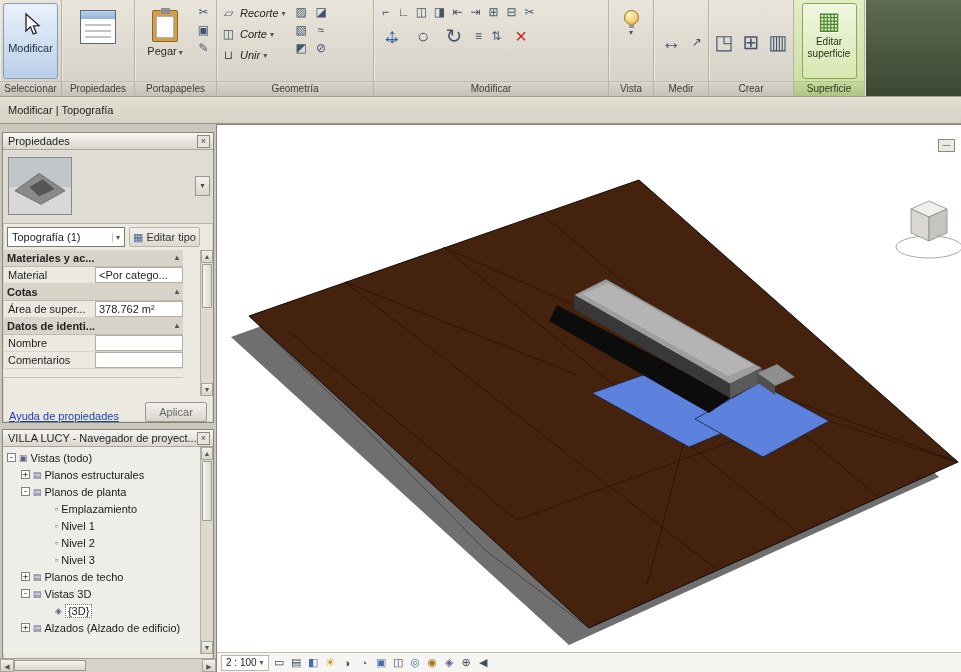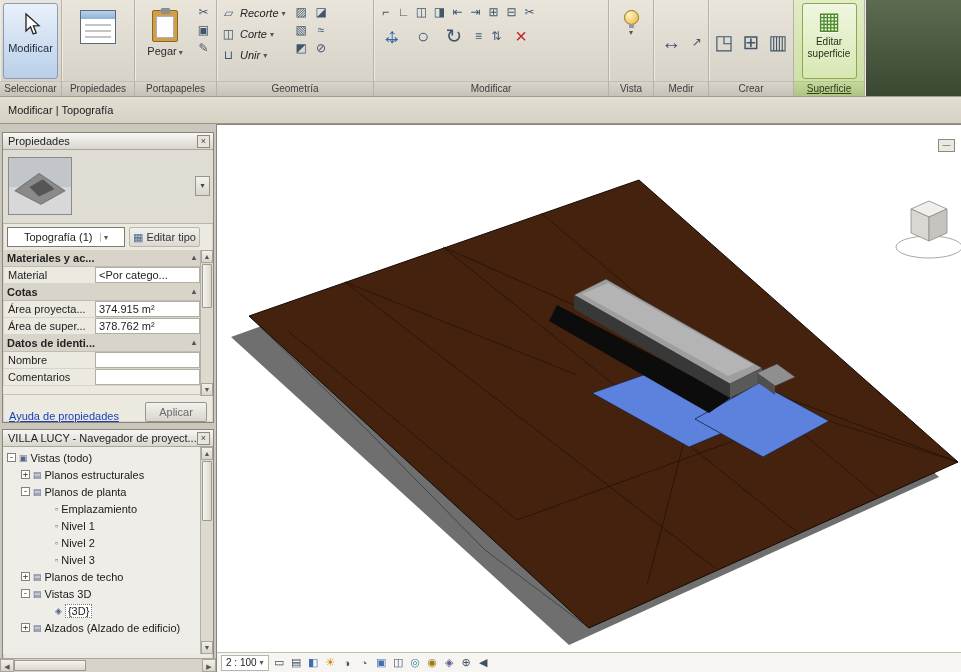--- a/index.html
+++ b/index.html
@@ -15,21 +15,21 @@
     background:linear-gradient(#e9e5db,#d3cfc5); border-bottom:1px solid #a19d92; display:flex; }
   .rgroup { display:flex; flex-direction:column; border-right:1px solid #b6b2a7;
     box-shadow: inset 1px 0 0 #edeae3; }
   .rbody { flex:1; display:flex; align-items:flex-start; padding:3px 3px 0 3px; gap:3px; }
   .rlabel { height:15px; line-height:14px; text-align:center; font-size:10px; color:#3d3d3d;
     background:linear-gradient(#d9d5cb,#c5c1b6); border-top:1px solid #c2beb3; overflow:hidden; white-space:nowrap;}
   .g-sel { width:62px; } .g-prop { width:73px; } .g-clip { width:82px; }
   .g-geo { width:157px; } .g-mod { width:235px; } .g-vista { width:45px; }
   .g-medir { width:55px; } .g-crear { width:85px; } .g-sup { width:71px; }
   .g-sup .rbody { background:linear-gradient(#e2ecc6,#cfe0a8); }
-  .g-sup .rlabel { background:linear-gradient(#c6d89c,#aec483); border-top-color:#b2c68a; color:#2e3d1c;text-decoration:underline;}
+  .g-sup .rlabel { background:linear-gradient(#c6d89c,#aec483); border-top-color:#b2c68a; color:#2e3d1c;}
   .g-fill { flex:1; background:linear-gradient(#5d6b51,#3b4832); border-right:none; }
 
   .bigbtn { display:flex; flex-direction:column; align-items:center; justify-content:flex-start;
     gap:2px; border:1px solid #8b9ab5; border-radius:3px; background:linear-gradient(#e9f1fb,#b9cfe8);
     width:55px; height:76px; padding-top:8px; cursor:default; }
   .bigbtn .blabel { font-size:11px; color:#1d2a3a; }
   .plainbig { display:flex; flex-direction:column; align-items:center; justify-content:flex-start;
     gap:3px; width:54px; height:76px; padding-top:6px; border:1px solid transparent; }
   .plainbig .blabel { font-size:11px; color:#2a2a2a; display:flex; align-items:flex-end; gap:2px;}
   .dd { font-size:8px; color:#555; }
@@ -75,29 +75,29 @@
     display:flex; align-items:center; padding:0 3px 0 5px; font-size:11px; color:#222; white-space:nowrap; overflow:hidden; }
   .ptitle .x { margin-left:auto; width:13px; height:13px; border:1px solid #8d897f; background:#e8e5dd;
     font-size:9px; line-height:11px; text-align:center; color:#444; flex:none; }
 
   .props { top:8px; height:291px; }
   .preview { position:relative; height:74px; background:#dfdcd4; border-bottom:1px solid #b9b5aa; }
   .preview svg { position:absolute; left:5px; top:7px; border:1px solid #8a8a8a; }
   .preview .pv-dd { position:absolute; right:3px; top:26px; width:15px; height:20px; border:1px solid #9a968c;
     background:linear-gradient(#f4f2ee,#d8d5cd); font-size:8px; text-align:center; line-height:18px; color:#444; }
   .typerow { height:26px; display:flex; align-items:center; gap:4px; padding:0 4px; }
-  .combo { width:118px; height:20px; background:#fff; border:1px solid #7e7a70; display:flex; align-items:center; padding:0 16px; }
+  .combo { width:118px; height:20px; background:#fff; border:1px solid #7e7a70; display:flex; align-items:center; padding:0 4px; }
   .combo .cval { flex:1; overflow:hidden; white-space:nowrap; font-size:11px; }
   .combo .dd { border-left:1px solid #c0c0c0; padding-left:3px; }
   .edittype { display:flex; align-items:center; gap:3px; height:20px; padding:0 3px; border:1px solid #b9b5aa;
     border-radius:2px; background:linear-gradient(#f2f0ec,#ddd9d1); color:#333; font-size:11px; white-space:nowrap;}
   .edittype .eticon { font-size:11px; color:#4c6a8c; }
 
   .grid { position:relative; height:146px; overflow:hidden; }
-  .gridrows { margin-right:13px; }
+  .gridrows { margin-right:30px; }
   .sec { height:17px; background:#d8d4ca; border-bottom:1px solid #c0bcb1; font-weight:bold;
     padding:0 4px; line-height:16px; display:flex; font-size:11px; color:#222; }
   .sec .chev { margin-left:auto; font-size:8px; color:#555; }
   .prow { height:17px; display:flex; border-bottom:1px solid #d8d4ca; align-items:stretch; }
   .plabel { width:92px; padding-left:5px; line-height:16px; overflow:hidden; white-space:nowrap; font-size:11px; }
   .pvalue { flex:1; background:#fff; border:1px solid #b2aea3; margin:0; line-height:14px;
     padding-left:3px; overflow:hidden; white-space:nowrap; font-size:11px; }
   .stub { height:9px; border-bottom:1px solid #c8c4ba; background:#ece9e1; }
 
   .vscroll { position:absolute; right:0; width:13px; background:#ddd9cf; border-left:1px solid #b5b1a6; }
@@ -325,24 +325,20 @@
             <span>Materiales y ac...</span>
               <span class="chev">▴</span>
           </div>
           <div class="prow">
             <span class="plabel">Material</span>
             <span class="pvalue">&lt;Por catego...</span>
           </div>
           <div class="sec">
             <span>Cotas</span>
               <span class="chev">▴</span>
-          </div>
-          <div class="prow">
-            <span class="plabel">Área proyecta...</span>
-            <span class="pvalue">374.915 m²</span>
           </div>
           <div class="prow">
             <span class="plabel">Área de super...</span>
             <span class="pvalue">378.762 m²</span>
           </div>
           <div class="sec">
             <span>Datos de identi...</span>
               <span class="chev">▴</span>
           </div>
           <div class="prow">

